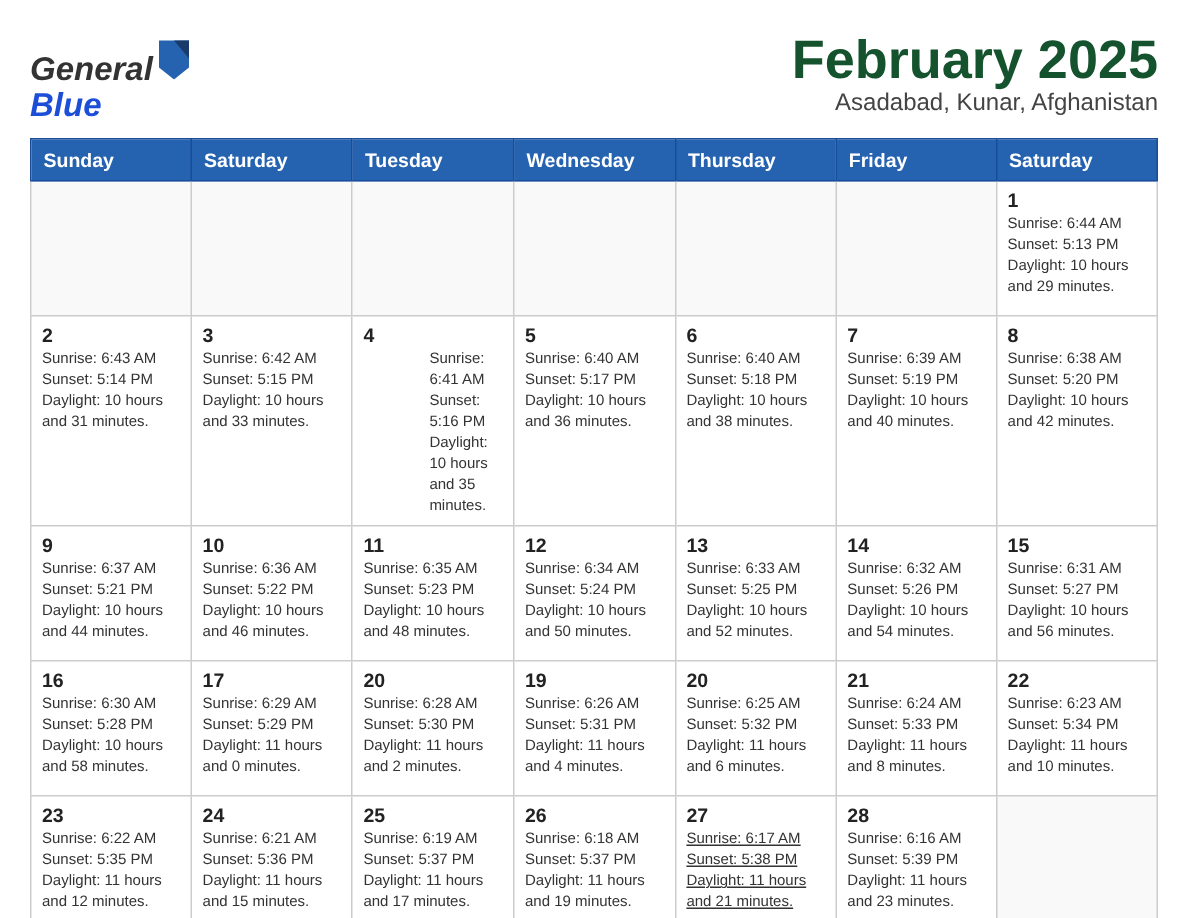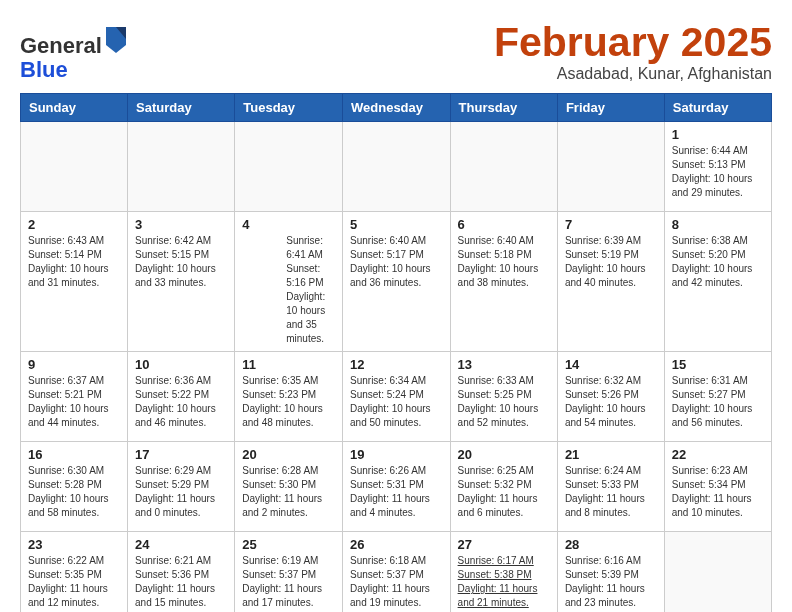--- a/index.html
+++ b/index.html
@@ -13,40 +13,41 @@
     .header {
       display: flex;
       align-items: flex-start;
       justify-content: space-between;
       margin-bottom: 10px;
     }
     .logo {
       display: flex;
       align-items: center;
       margin-top: 5px;
+      font-style: italic;
     }
     .logo-text {
       font-size: 22px;
       font-weight: bold;
       line-height: 1.1;
     }
     .logo-general { color: #333; }
     .logo-blue { color: #1d4ed8; }
     .logo-icon {
       width: 24px;
       height: 28px;
       margin-left: 2px;
     }
     .title-block {
       text-align: right;
     }
     .month-title {
-      font-size: 41px;
+      font-size: 36px;
       font-weight: bold;
-      color: #c2410c;
+      color: #14532d;
       line-height: 1.1;
     }
     .location {
       font-size: 16px;
       color: #444;
     }
     .calendar {
       width: 100%;
       border-collapse: collapse;
       border: 1px solid #ccc;

